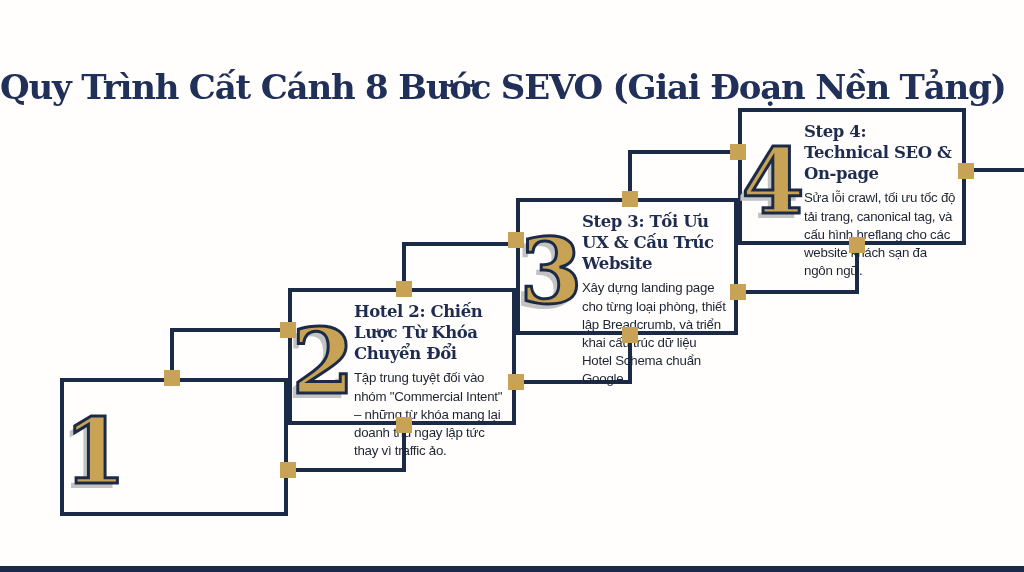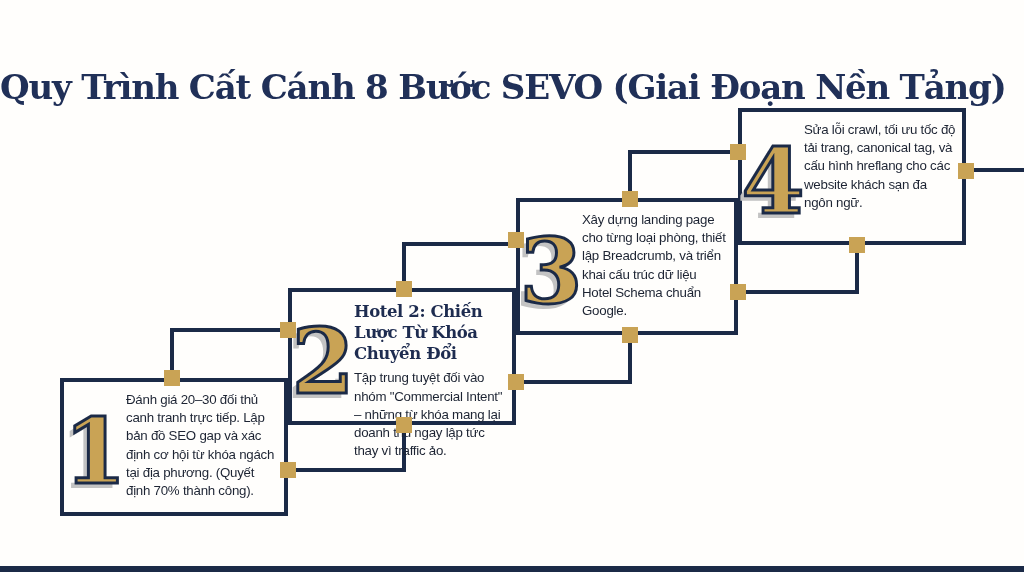--- a/index.html
+++ b/index.html
@@ -122,48 +122,49 @@
   <div class="line c3ah"></div>
   <div class="line c3bh"></div>
   <div class="line c3bv"></div>
   <div class="line c4h"></div>
 
   <article class="step-box b1">
     <div class="num-col">
       <span class="num">1</span>
     </div>
     <div class="content">
-      <p class="step-body">Đánh giá 20–30 đối thủ canh tranh trực tiếp. Lập bản đồ SEO gap và xác định cơ hội từ khóa ngách tại địa phương. (Quyết định 70% thành công).</p>
     </div>
   </article>
 
   <article class="step-box b2">
     <div class="num-col">
       <span class="num">2</span>
     </div>
     <div class="content">
       <h2 class="step-heading">Hotel 2: Chiến Lược Từ Khóa Chuyển Đổi</h2>
       <p class="step-body">Tập trung tuyệt đối vào nhóm "Commercial Intent" – những từ khóa mang lại doanh thu ngay lập tức thay vì traffic ảo.</p>
     </div>
   </article>
 
   <article class="step-box b3">
     <div class="num-col">
       <span class="num">3</span>
     </div>
     <div class="content">
+      <h2 class="step-heading">Step 3: Tối Ưu UX &amp; Cấu Trúc Website</h2>
       <p class="step-body">Xây dựng landing page cho từng loại phòng, thiết lập Breadcrumb, và triển khai cấu trúc dữ liệu Hotel Schema chuẩn Google.</p>
     </div>
   </article>
 
   <article class="step-box b4">
     <div class="num-col">
       <span class="num">4</span>
     </div>
     <div class="content">
+      <h2 class="step-heading">Step 4: Technical SEO &amp; On-page</h2>
       <p class="step-body">Sửa lỗi crawl, tối ưu tốc độ tải trang, canonical tag, và cấu hình hreflang cho các website khách sạn đa ngôn ngữ.</p>
     </div>
   </article>
 
   <div class="node sq1t"></div>
   <div class="node sq1r"></div>
   <div class="node sq2l"></div>
   <div class="node sq2t"></div>
   <div class="node sq2b"></div>
   <div class="node sq2r"></div>

